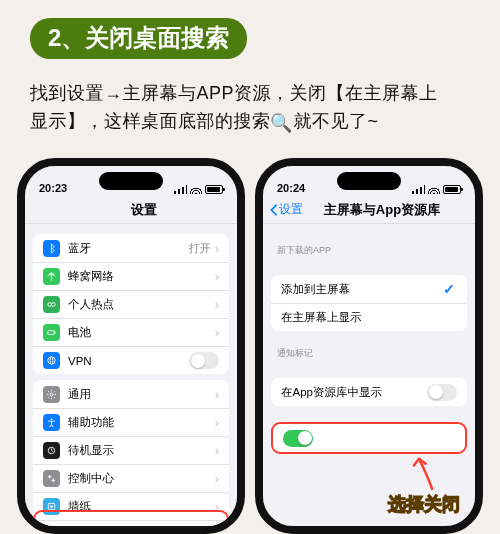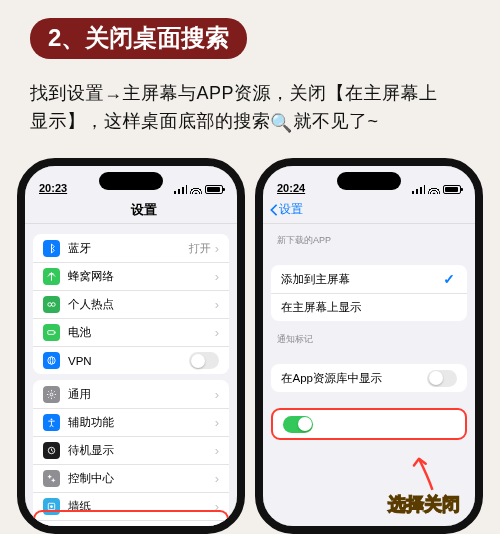--- a/index.html
+++ b/index.html
@@ -12,21 +12,21 @@
     position: relative;
   }
 
   
   .header {
     position: absolute;
     left: 30px; top: 18px;
     display: flex; align-items: center; gap: 0;
   }
   .badge {
-    background: #7f1d1d;
+    background: #4d7c0f;
     color: #fff;
     font-size: 24px;
     font-weight: 700;
     padding: 6px 18px;
     border-radius: 20px;
     line-height: 1.2;
   }
 
   .desc {
     position: absolute;
@@ -75,21 +75,20 @@
     z-index: 5;
   }
 
   
   .status {
     height: 30px;
     display: flex; align-items: flex-end; justify-content: space-between;
     padding: 0 14px 2px;
     font-size: 11px; font-weight: 600;
     color: #000;
-    text-decoration: underline;
   }
   .status .right { display:flex; align-items:center; gap:3px; }
   .sig, .wifi, .batt { display:inline-block; }
   .sig { width:13px; height:9px; background:
     linear-gradient(#000,#000) 0 100%/2px 3px no-repeat,
     linear-gradient(#000,#000) 4px 100%/2px 5px no-repeat,
     linear-gradient(#000,#000) 8px 100%/2px 7px no-repeat,
     linear-gradient(#000,#000) 12px 100%/2px 9px no-repeat; }
   .wifi { width:12px;height:9px; border-radius:50% 50% 0 0/100% 100% 0 0;
     background: radial-gradient(circle at 50% 100%, #000 1.5px, transparent 1.6px),
@@ -121,21 +120,21 @@
   .group {
     background:#fff;
     margin: 6px 8px;
     border-radius:8px;
     overflow:hidden;
   }
   .group.tight { margin-top:16px; }
   .ghead {
     font-size:9px; color:#8a8a8e;
     padding: 6px 14px 2px;
-    margin-top:0;
+    margin-top:10px;
   }
   .row {
     display:flex; align-items:center;
     height:28px;
     padding: 0 10px;
     border-top:0.5px solid #e3e3e7;
     font-size:11.5px;
     color:#000;
     position:relative;
   }
@@ -360,20 +359,21 @@
           <span class="batt"></span>
         </span>
       </div>
       <div class="navbar">
         <span class="back">
           <svg viewBox="0 0 10 16">
               <path d="M8 2L2 8l6 6" fill="none" stroke="#0a7cff" stroke-width="2"></path>
             </svg>
           <span>设置</span>
         </span>
+        <span class="title">主屏幕与App资源库</span>
       </div>
 
       <div class="content">
         <div class="ghead">新下载的APP</div>
         <div class="group tight">
           <div class="row">
             <span class="label">添加到主屏幕</span>
             <span class="check">✓</span>
           </div>
           <div class="row">

